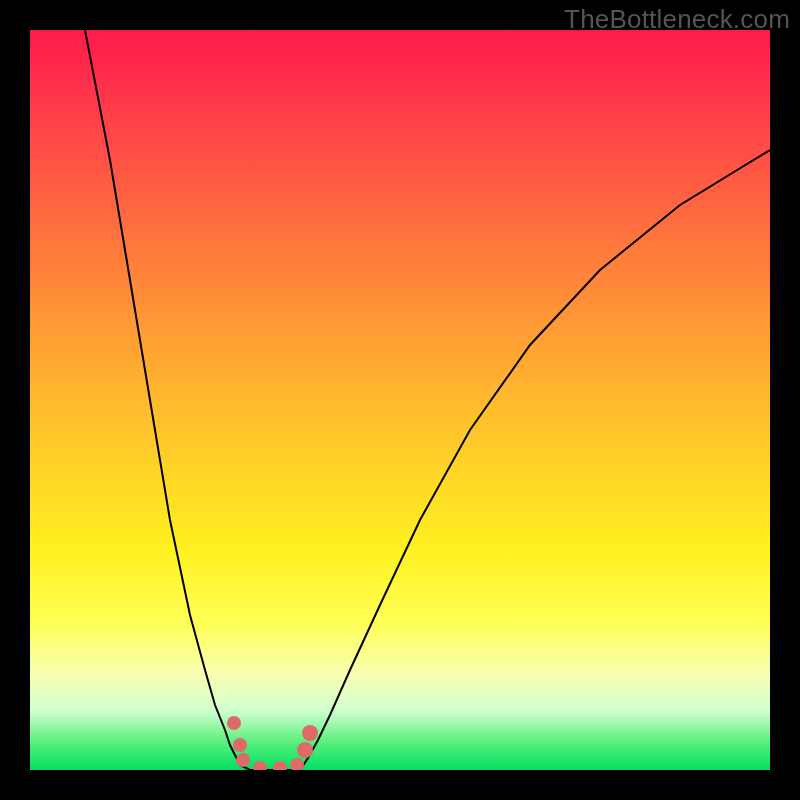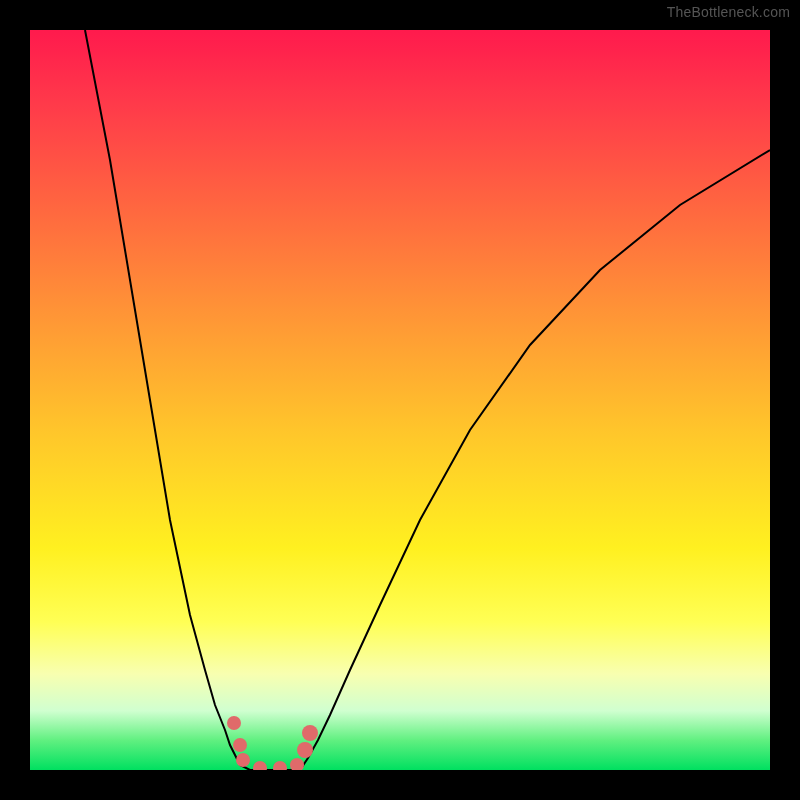--- a/index.html
+++ b/index.html
@@ -55,21 +55,21 @@
   }
   .dot {
     fill: #e06a6a;
     stroke: none;
   }
   .watermark {
     position: absolute;
     top: 4px;
     right: 10px;
     color: #555;
-    font-size: 14px;
+    font-size: 26px;
     letter-spacing: 0.2px;
   }
 </style>
 </head>
 <body>
 
 <div class="frame">
 
   <div class="plot-area">
     <div class="gradient"></div>

